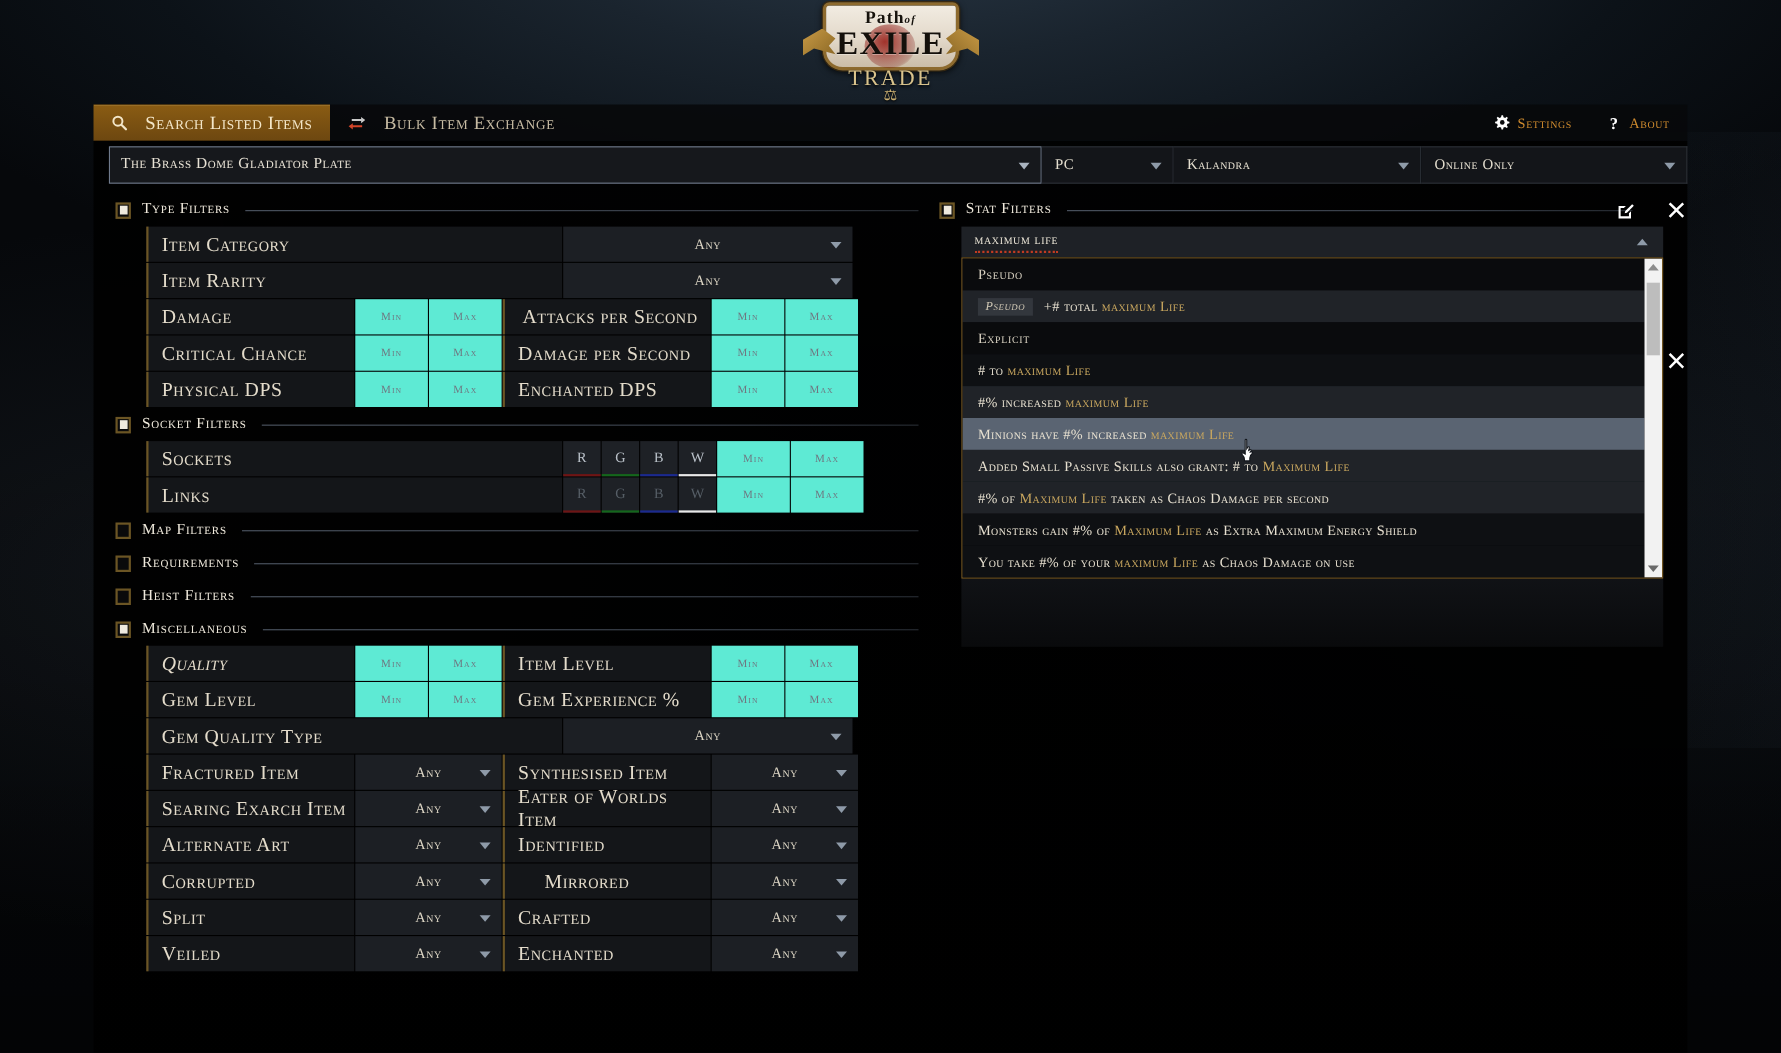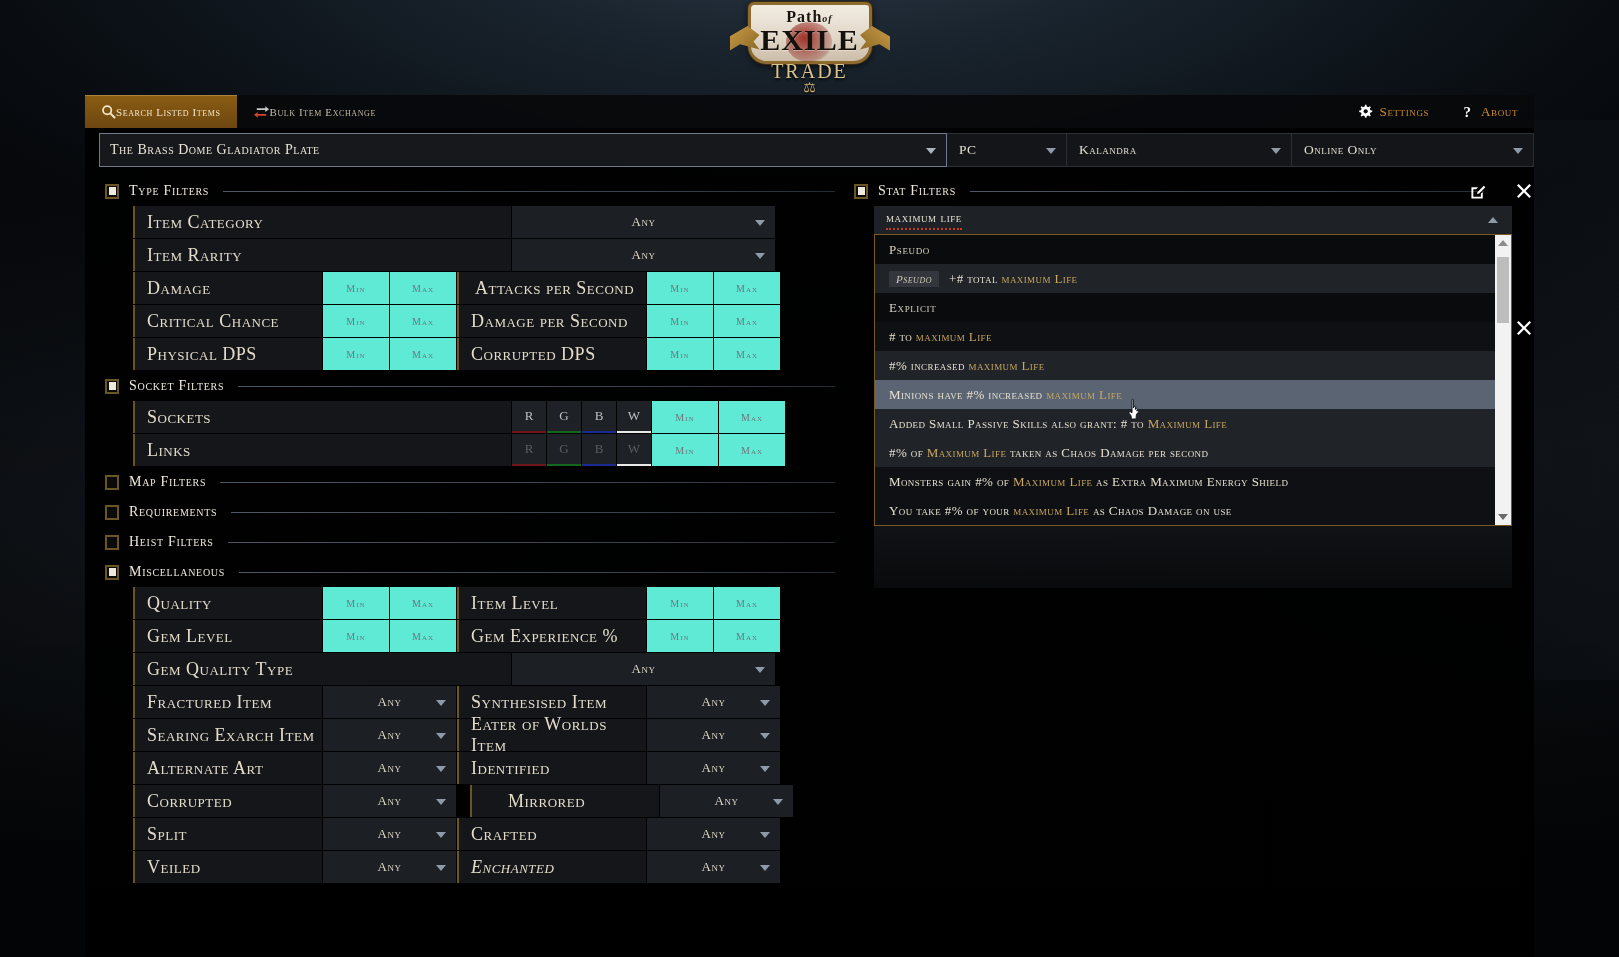--- a/index.html
+++ b/index.html
@@ -122,23 +122,23 @@
 
   
   #navbar {
     position: absolute;
     left: 85px; top: 95px;
     width: 1449px; height: 33px;
     background: rgba(8,9,11,.92);
     display: flex; align-items: stretch;
   }
   .tab {
-    display: flex; align-items: center; gap: 0;
+    display: flex; align-items: center; gap: 16px;
     padding: 0 16px;
-    font-size: 11px;
+    font-size: 17px;
     font-variant: small-caps;
     letter-spacing: .6px;
     cursor: pointer;
     color: #c7bba3;
   }
   .tab.active {
     background: linear-gradient(to bottom, #8a5c13, #6d4710);
     color: #f3e6c8;
     box-shadow: inset 0 1px 0 rgba(255,230,170,.28);
   }
@@ -560,21 +560,21 @@
         <div class="cellMin">Min</div>
         <div class="cellMax">Max</div>
         <div class="cellLabel" style="width: 189px; margin-left: 1px;">Damage per Second</div>
         <div class="cellMin">Min</div>
         <div class="cellMax">Max</div>
       </div>
       <div class="row">
         <div class="cellLabel" style="width: 189px;">Physical DPS</div>
         <div class="cellMin">Min</div>
         <div class="cellMax">Max</div>
-        <div class="cellLabel" style="width: 189px; margin-left: 1px;">Corrupted DPS</div>
+        <div class="cellLabel" style="width: 189px; margin-left: 1px;">Enchanted DPS</div>
         <div class="cellMin">Min</div>
         <div class="cellMax">Max</div>
       </div>
     </div>
     <div class="grp">
       <span class="chk on"></span>
       <span class="grp-title">Socket Filters</span>
       <span class="grp-rule"></span>
     </div>
     <div class="rows">
@@ -612,21 +612,21 @@
       <span class="grp-title">Heist Filters</span>
       <span class="grp-rule"></span>
     </div>
     <div class="grp">
       <span class="chk on"></span>
       <span class="grp-title">Miscellaneous</span>
       <span class="grp-rule"></span>
     </div>
     <div class="rows">
       <div class="row">
-        <div class="cellLabel" style="width: 189px;">Quality</div>
+        <div class="cellLabel" style="width: 189px; font-style: italic;">Quality</div>
         <div class="cellMin">Min</div>
         <div class="cellMax">Max</div>
         <div class="cellLabel" style="width: 189px; margin-left: 1px;">Item Level</div>
         <div class="cellMin">Min</div>
         <div class="cellMax">Max</div>
       </div>
       <div class="row">
         <div class="cellLabel" style="width: 189px;">Gem Level</div>
         <div class="cellMin">Min</div>
         <div class="cellMax">Max</div>
@@ -676,21 +676,21 @@
           <span>Any</span>
           <span class="caret"></span>
         </div>
       </div>
       <div class="row">
         <div class="cellLabel" style="width: 189px;">Corrupted</div>
         <div class="cellAny" style="width: 133px; margin-left: 1px;">
           <span>Any</span>
           <span class="caret"></span>
         </div>
-        <div class="cellLabel" style="width: 189px; margin-left: 14px; padding-left: 36px;">Mirrored</div>
+        <div class="cellLabel" style="width: 189px; margin-left: 1px; padding-left: 36px;">Mirrored</div>
         <div class="cellAny" style="width: 133px; margin-left: 1px;">
           <span>Any</span>
           <span class="caret"></span>
         </div>
       </div>
       <div class="row">
         <div class="cellLabel" style="width: 189px;">Split</div>
         <div class="cellAny" style="width: 133px; margin-left: 1px;">
           <span>Any</span>
           <span class="caret"></span>
@@ -700,21 +700,21 @@
           <span>Any</span>
           <span class="caret"></span>
         </div>
       </div>
       <div class="row">
         <div class="cellLabel" style="width: 189px;">Veiled</div>
         <div class="cellAny" style="width: 133px; margin-left: 1px;">
           <span>Any</span>
           <span class="caret"></span>
         </div>
-        <div class="cellLabel" style="width: 189px; margin-left: 1px; font-style: italic;">Enchanted</div>
+        <div class="cellLabel" style="width: 189px; margin-left: 1px;">Enchanted</div>
         <div class="cellAny" style="width: 133px; margin-left: 1px;">
           <span>Any</span>
           <span class="caret"></span>
         </div>
       </div>
     </div>
   </div>
 
 <div id="colR">
   <div id="statHdr">

